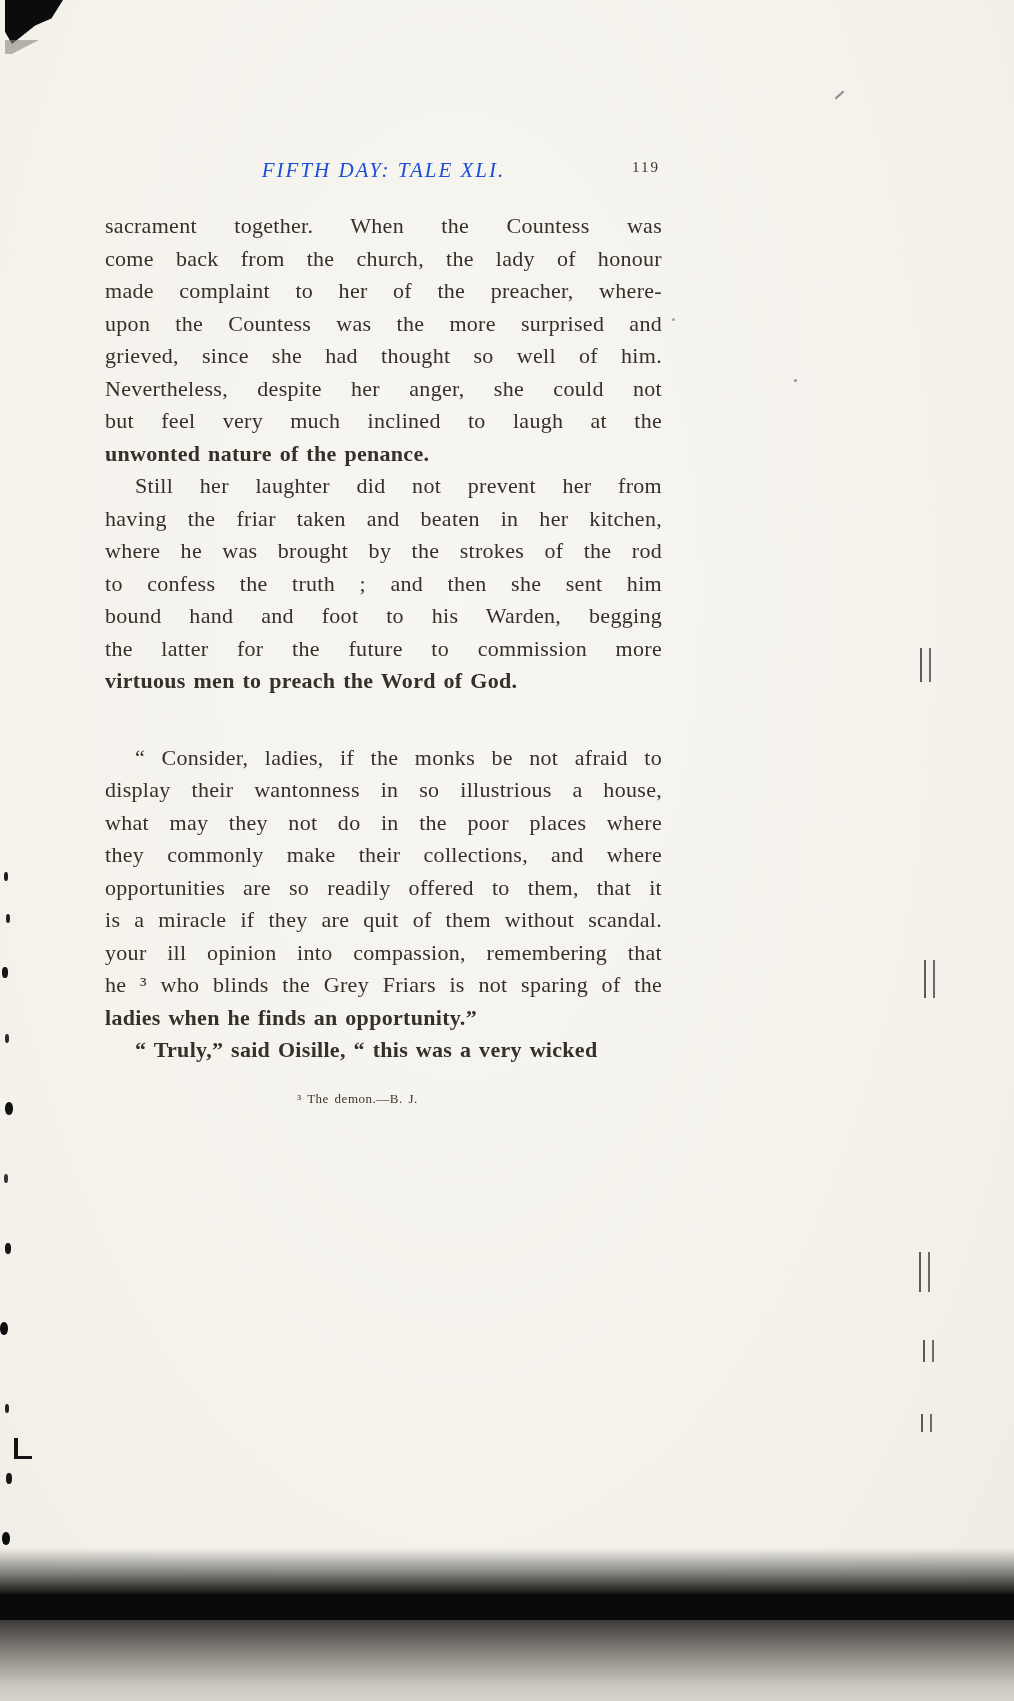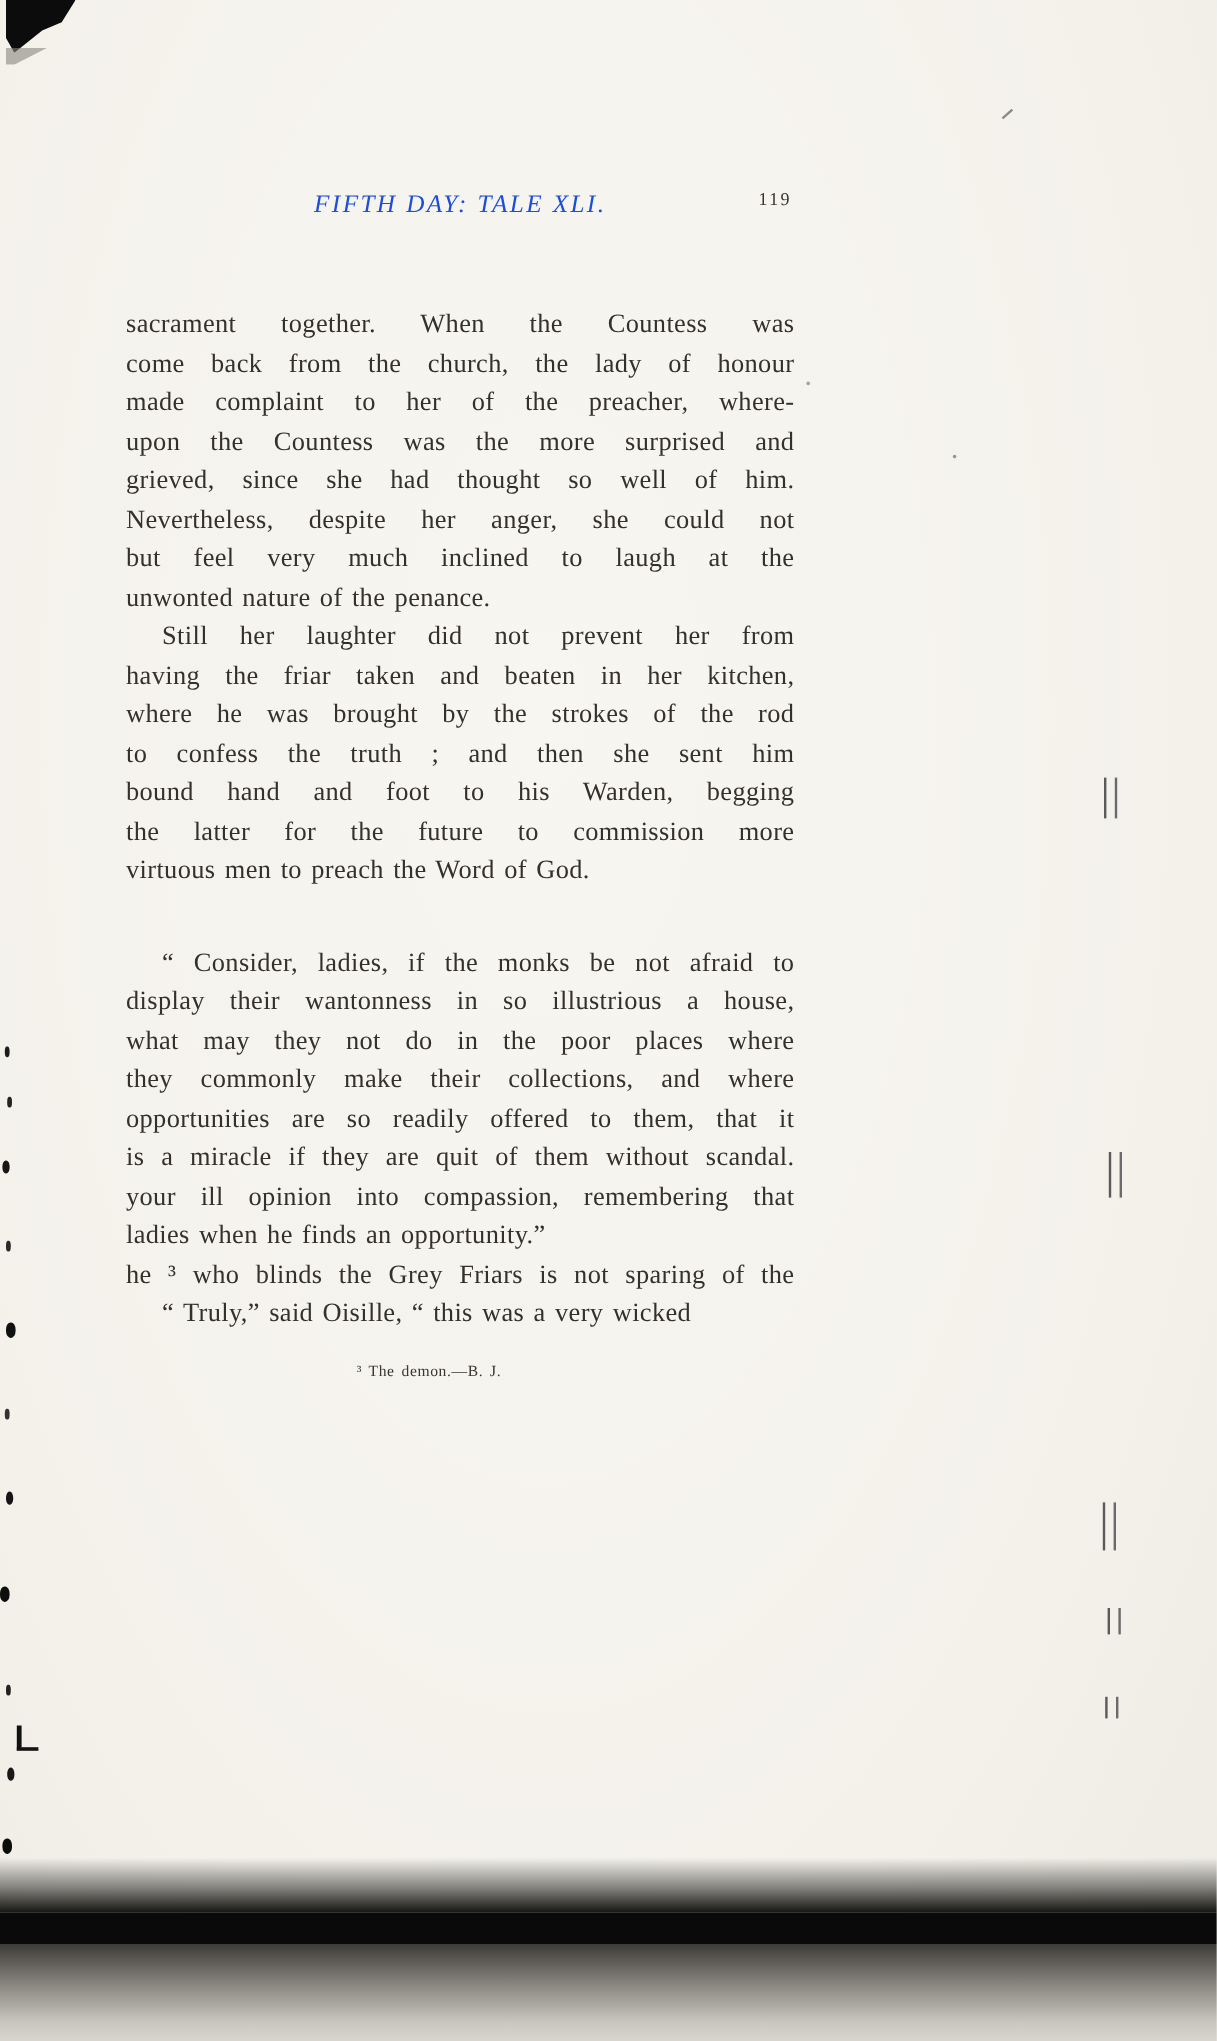--- a/index.html
+++ b/index.html
@@ -20,24 +20,23 @@
   }
   .page-number{
     position:absolute;right:2px;top:1px;font-size:15px;letter-spacing:2px;color:#3a352d;
   }
 
   
   .text-block{
     position:absolute;top:210px;left:105px;width:557px;
     font-size:22px;line-height:32.5px;letter-spacing:0.3px;word-spacing:2px;
     color:#34302a;
-    margin-top:44px;
   }
   .line{text-align:justify;text-align-last:justify;}
-  .line.last{text-align-last:left;}
+  .line.last{text-align-last:left;font-weight:bold;}
   .para.indent .line:first-child{text-indent:30px;}
   .para.space-before{margin-top:44px;}
 
   .footnote{
     margin-top:16px;position:relative;left:-26px;
     text-align:center;font-size:13px;letter-spacing:0.5px;color:#3a352d;
   }
 
   
   .corner-blob{
@@ -114,22 +113,22 @@
           <div class="line last">virtuous men to preach the Word of God.</div>
         </div>
         <div class="para indent space-before">
           <div class="line">“ Consider, ladies, if the monks be not afraid to</div>
           <div class="line">display their wantonness in so illustrious a house,</div>
           <div class="line">what may they not do in the poor places where</div>
           <div class="line">they commonly make their collections, and where</div>
           <div class="line">opportunities are so readily offered to them, that it</div>
           <div class="line">is a miracle if they are quit of them without scandal.</div>
           <div class="line">your ill opinion into compassion, remembering that</div>
+          <div class="line">he ³ who blinds the Grey Friars is not sparing of the</div>
           <div class="line last">ladies when he finds an opportunity.”</div>
-          <div class="line">he ³ who blinds the Grey Friars is not sparing of the</div>
         </div>
         <div class="para indent">
           <div class="line last">“ Truly,”  said  Oisille,  “ this was a very wicked</div>
         </div>
       </div>
     <div class="footnote">³ The demon.—B. J.</div>
   </div>
 
   <div class="corner-blob"></div>
   <div class="corner-shade"></div>

